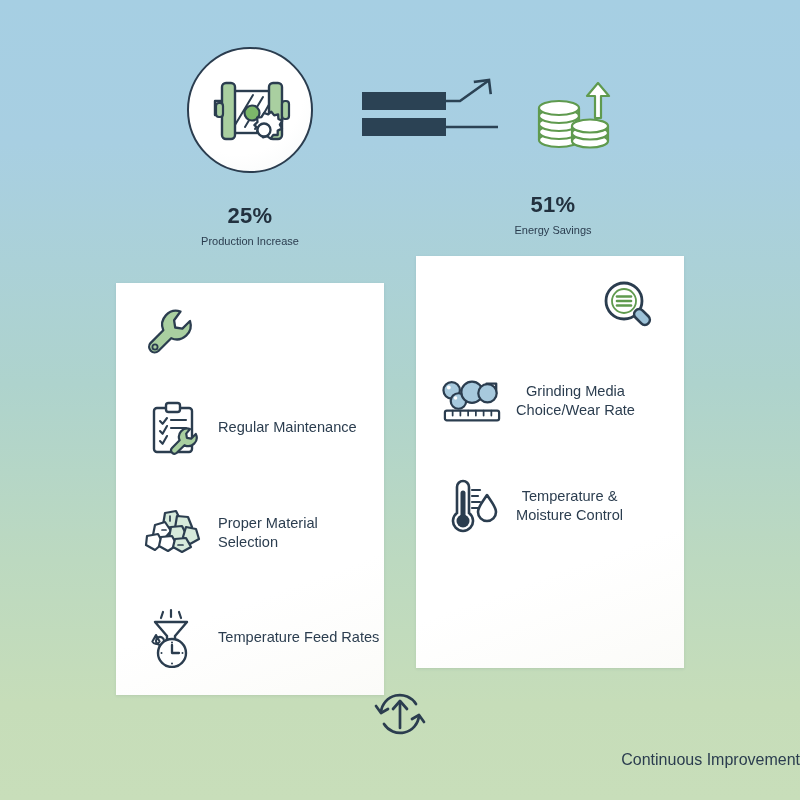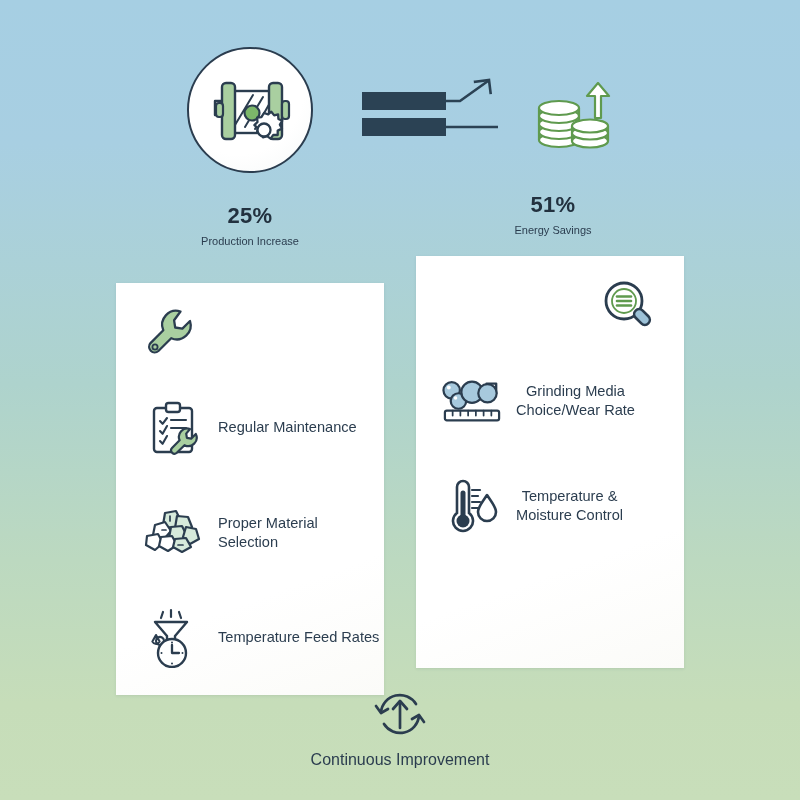--- a/index.html
+++ b/index.html
@@ -135,21 +135,21 @@
     white-space: pre-line;
   }
   #card-right .feature-row { padding-left: 26px; text-align: center; }
 
   
   #footer {
     position: absolute;
     left: 0;
     top: 686px;
     width: 800px;
-    text-align: center;
+    text-align: right;
   }
   #footer-icon-wrap {
     display: block;
     margin: 0 auto;
     width: 56px;
     height: 56px;
   }
   #footer-label {
     margin-top: 9px;
     font-size: 16px;

